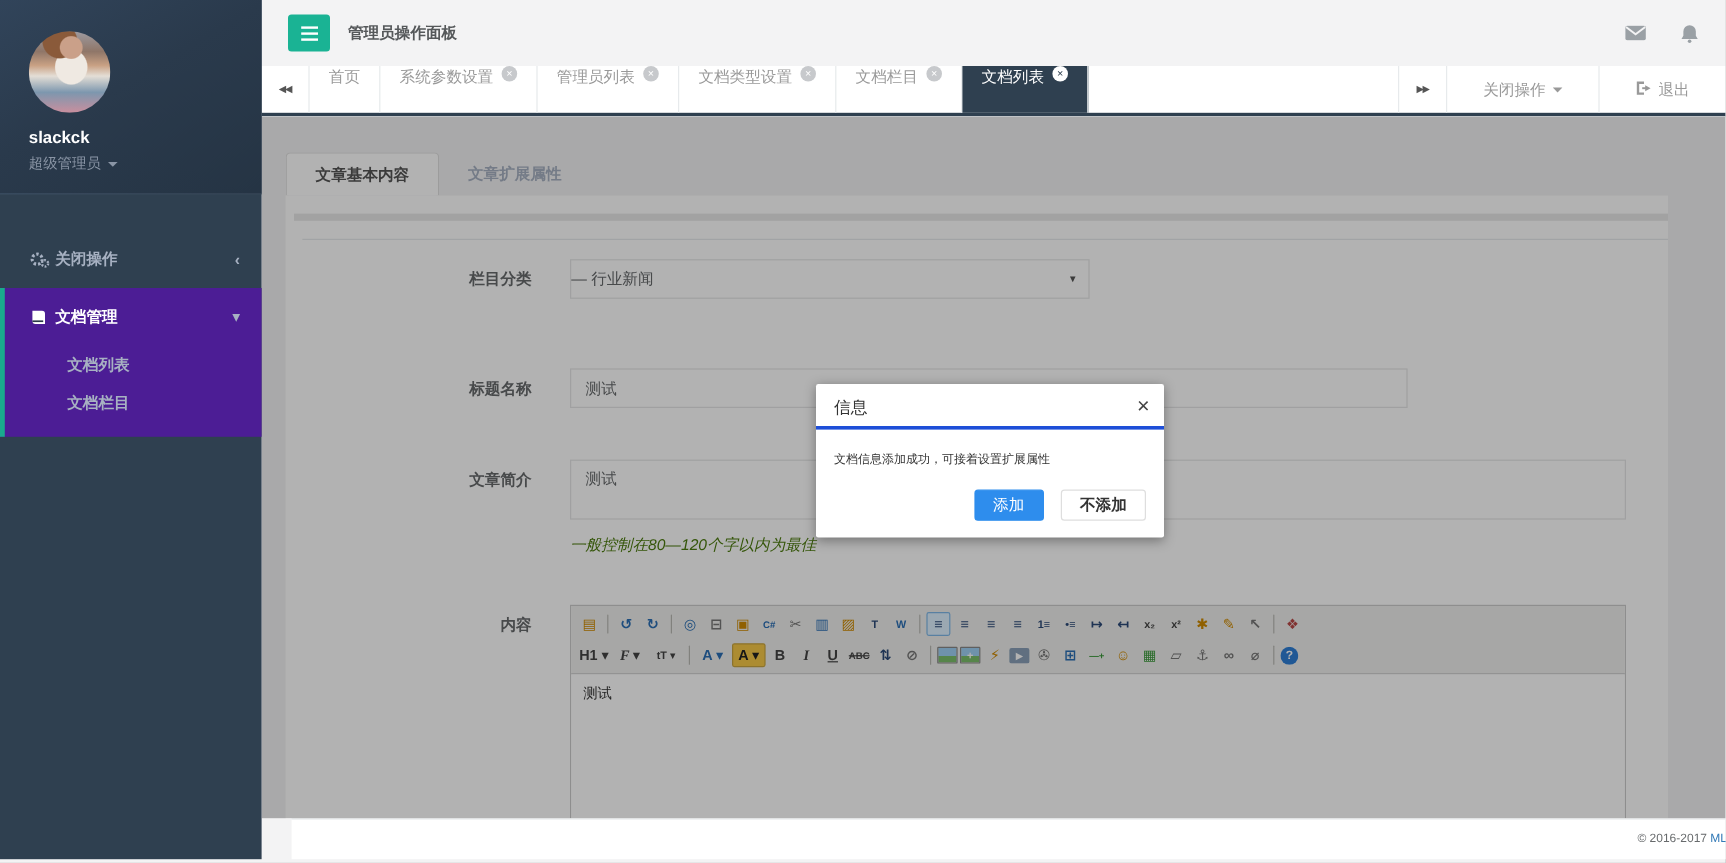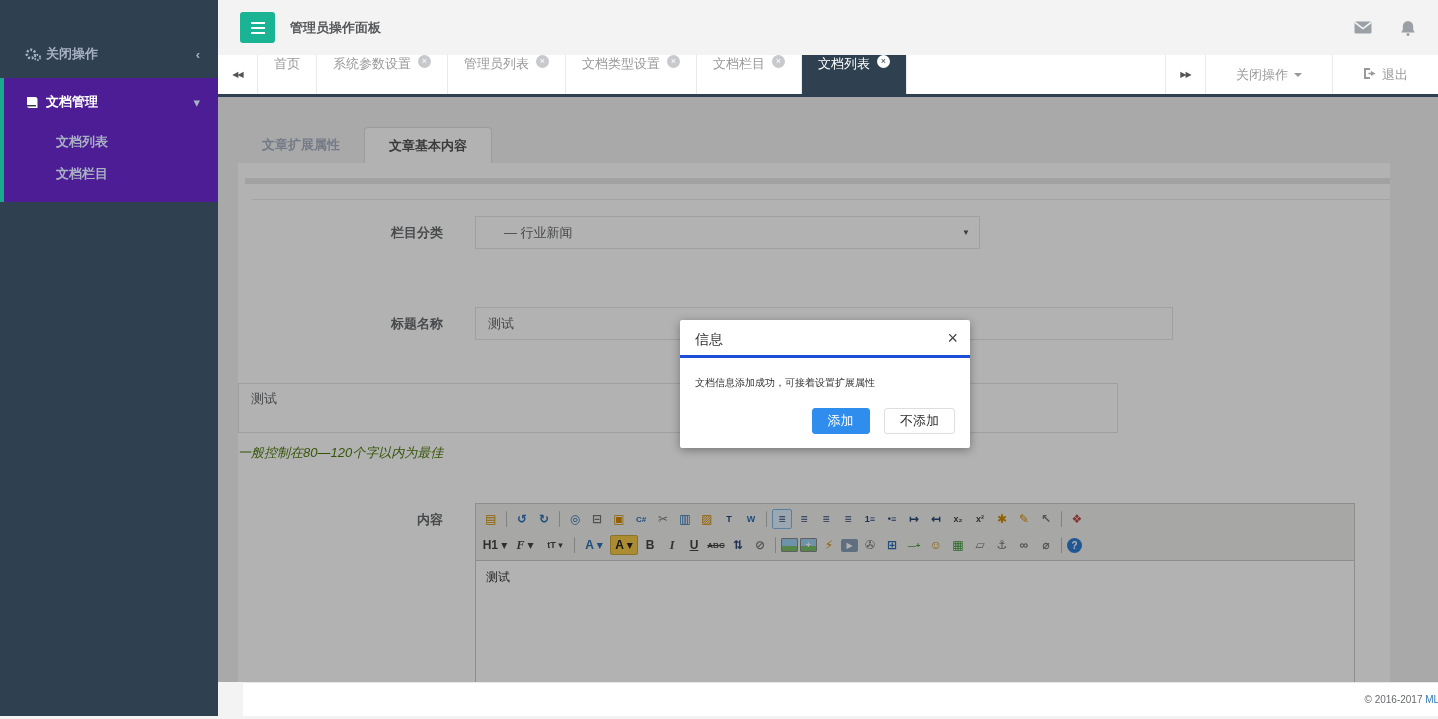--- a/index.html
+++ b/index.html
@@ -55,21 +55,21 @@
   .ptabs { display:flex; height:36px; }
   .ptab { padding:0 24px; line-height:35px; font-size:13px; font-weight:bold; cursor:pointer; }
   .ptab.active { background:#fff; border:1px solid #e0e0e0; border-bottom:none; border-radius:4px 4px 0 0; color:#555; }
   .ptab.inactive { color:#a7b1c2; }
   .pbody { position:absolute; top:36px; left:0; right:0; bottom:-40px; background:#fff; padding-top:15px; }
   .gbar { height:6px; background:#e9e9e9; margin-left:7px; }
   .ghr { border-top:1px solid #e7eaec; margin:15px 0 0 14px; }
   .form { margin-top:16px; }
   .frow { display:flex; }
   .flabel { width:205px; flex-shrink:0; text-align:right; margin-right:32px; font-size:13px; font-weight:bold; color:#676a6c; line-height:33px; }
-  .select { position:relative; width:505px; height:33px; border:1px solid #e5e6e7; background:#fff; font-size:13px; color:#676a6c; line-height:31px; padding:0 24px 0 28px; cursor:pointer; }
+  .select { position:relative; width:433px; height:33px; border:1px solid #e5e6e7; background:#fff; font-size:13px; color:#676a6c; line-height:31px; padding:0 24px 0 0; cursor:pointer; }
   .sarrow { position:absolute; right:9px; top:0; font-size:8px; color:#555; line-height:31px; }
   .tinput { width:698px; height:33px; border:1px solid #e5e6e7; padding:0 12px; font-size:13px; color:#676a6c; font-family:inherit; }
   .tarea { width:880px; height:50px; border:1px solid #e5e6e7; padding:6px 12px; font-size:13px; color:#676a6c; font-family:inherit; resize:none; }
   .hint { margin-top:7px; font-size:13px; color:#4d7c0f;font-style:italic; }
   .mt1 { margin-top:58px; } .mt2 { margin-top:43px; } .mt3 { margin-top:41px; }
 
   
   .editor { width:880px; border:1px solid #cccccc; }
   .ketoolbar { background:#f0f0ee; border-bottom:1px solid #cccccc; padding:2px 4px; }
   .kerow { display:flex; align-items:center; height:26px; }
@@ -89,30 +89,38 @@
 
   
   .shade { position:absolute; left:0; top:0; right:0; bottom:0; background:rgba(0,0,0,0.30); z-index:40; }
   .modal { position:absolute; left:462px; top:223px; width:290px; background:#fff; border-radius:2px; box-shadow:0 2px 10px rgba(0,0,0,0.35); z-index:50; }
   .mhead { height:38px; line-height:38px; padding:0 15px; font-size:14px; color:#333; border-bottom:3px solid #1d4ed8; position:relative; }
   .mclose { position:absolute; right:12px; top:0; line-height:36px; font-size:18px; color:#444; cursor:pointer; }
   .mbody { padding:18px 15px 16px 15px; font-size:10px; color:#333; }
   .mfoot { padding:2px 15px 14px 15px; text-align:right; }
   .btn { display:inline-block; height:26px; line-height:24px; border-radius:3px; font-size:13px; padding:0 15px; cursor:pointer; font-family:inherit; }
   .btn-primary { background:#2e8ded; border:1px solid #2e8ded; color:#fff; }
-  .btn-default { background:#fff; border:1px solid #dedede; color:#333; margin-left:10px; }
+  .btn-default { background:#fff; border:1px solid #dedede; color:#333; margin-left:10px;font-weight:bold; }
 
   
   .footer { position:absolute; top:682px; left:0; width:1220px; height:34px; background:#fff; border-top:1px solid #e7eaec; text-align:right; line-height:33px; padding-right:18px; font-size:10px; color:#676a6c;margin-left:25px; }
   .footer a { color:#337ab7; text-decoration:none; cursor:pointer; }
 </style>
 </head>
 <body>
 
 <div class="sidebar">
+  <div class="profile">
+    <div class="avatar"></div>
+    <div class="uname">slackck</div>
+    <div class="urole">
+      <span>超级管理员</span>
+      <span class="caret-dn"></span>
+    </div>
+  </div>
   <div class="nav">
     <div class="nav-item">
       <span class="micon">
         <svg width="18" height="15">
             <circle cx="7" cy="7" r="4.2" fill="none" stroke="#a7b1c2" stroke-width="2.6" stroke-dasharray="2 1.7"></circle>
             <circle cx="13.5" cy="10.5" r="2.6" fill="none" stroke="#a7b1c2" stroke-width="2" stroke-dasharray="1.5 1.3"></circle>
           </svg>
       </span>
       <span>关闭操作</span>
       <span class="chev">‹</span>
@@ -200,42 +208,43 @@
             <rect x="5.5" y="5.7" width="3.5" height="1.6" fill="#999"></rect>
           </svg>
       </span>
       <span>退出</span>
     </div>
   </div>
 
   <div class="content">
     <div class="panel">
       <div class="ptabs">
+        <div class="ptab active">文章基本内容</div>
         <div class="ptab inactive">文章扩展属性</div>
-        <div class="ptab active">文章基本内容</div>
       </div>
       <div class="pbody">
         <div class="gbar"></div>
         <div class="ghr"></div>
         <div class="form">
 
           <div class="frow">
             <div class="flabel">栏目分类</div>
             <div class="select">
               <span>— 行业新闻</span>
               <span class="sarrow">▼</span>
             </div>
           </div>
 
           <div class="frow mt1">
             <div class="flabel">标题名称</div>
             <input class="tinput" value="测试" style="">
           </div>
 
           <div class="frow mt2">
+            <div class="flabel">文章简介</div>
             <div>
               <textarea class="tarea" style="">测试</textarea>
               <div class="hint">一般控制在80—120个字以内为最佳</div>
             </div>
           </div>
 
           <div class="frow mt3">
             <div class="flabel">内容</div>
             <div class="editor">
               <div class="ketoolbar">

